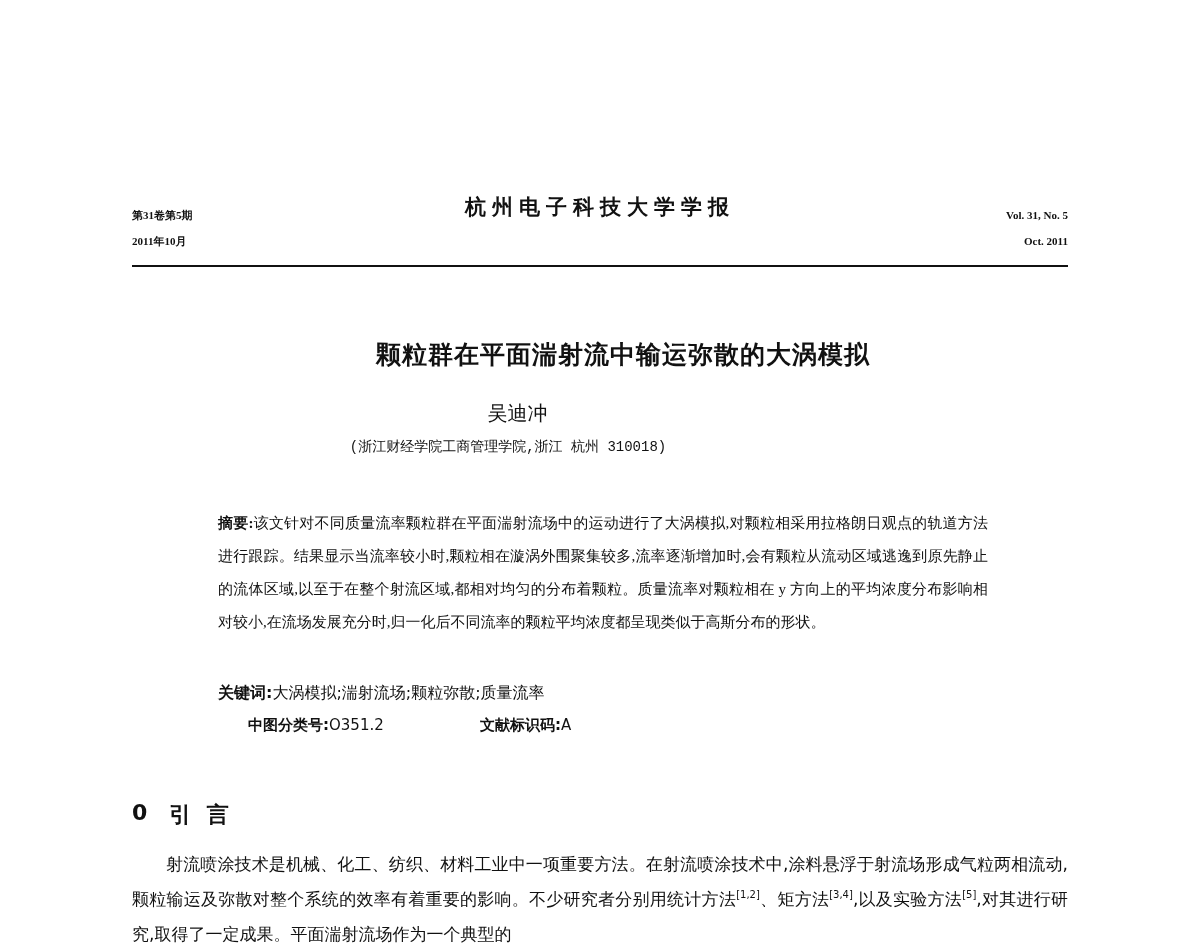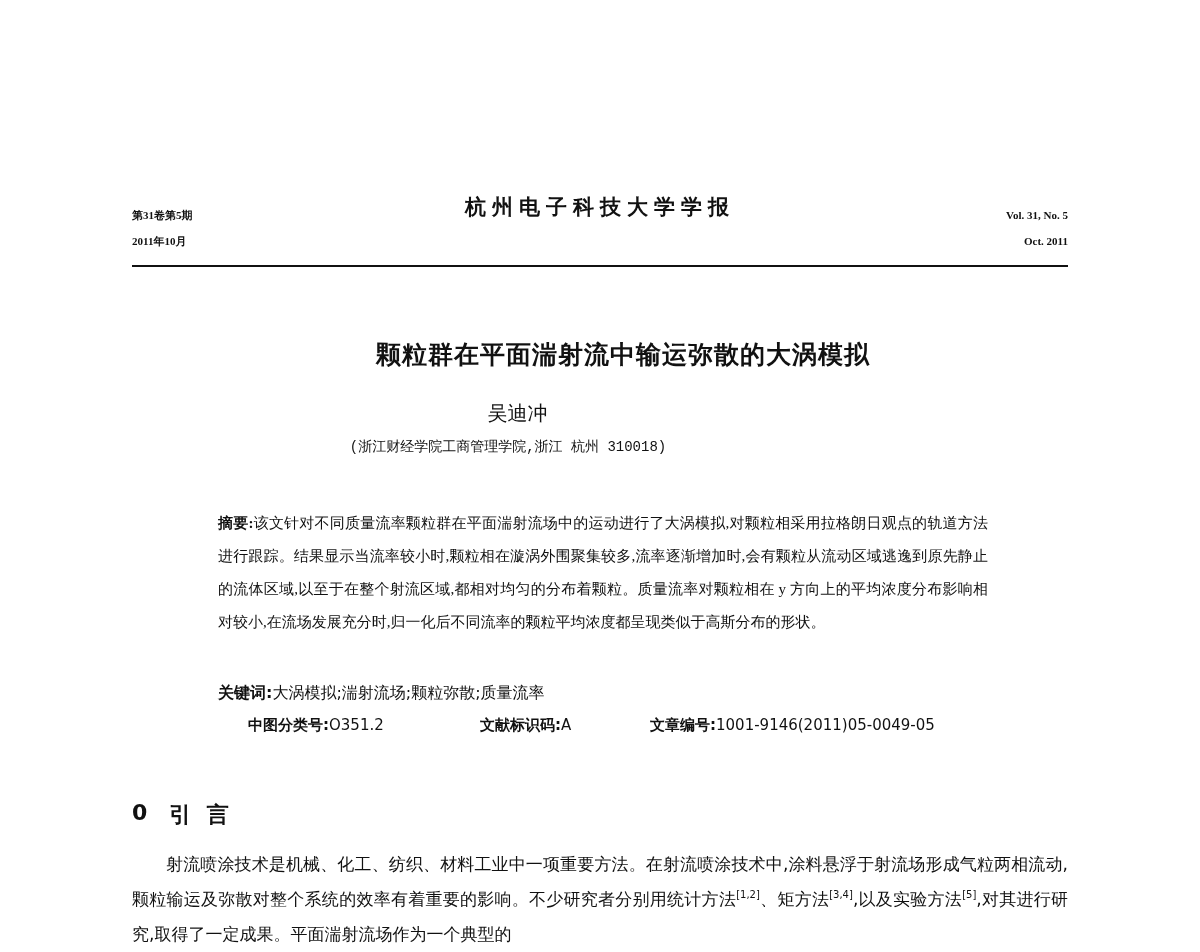--- a/index.html
+++ b/index.html
@@ -138,23 +138,20 @@
     <span class="label">关键词:</span><span>大涡模拟;湍射流场;颗粒弥散;质量流率</span>
   </div>
 
   <div class="abs meta-row">
     <div class="meta-clc">
       <span class="label">中图分类号:</span><span>O351.2</span>
     </div>
     <div class="meta-doc">
       <span class="label">文献标识码:</span><span>A</span>
     </div>
-    <div>
-      <span class="label">文章编号:</span><span>1001-9146(2011)05-0049-05</span>
-    </div>
   </div>
 
   <div class="abs section-heading">
     <span>0</span>
     <span style="white-space:pre;">引  言</span>
   </div>
 
   <div class="abs body-text">
     <p><span>射流喷涂技术是机械、化工、纺织、材料工业中一项重要方法。在射流喷涂技术中,涂料悬浮于射流场形成气粒两相流动,颗粒输运及弥散对整个系统的效率有着重要的影响。不少研究者分别用统计方法</span><sup>[1,2]</sup><span>、矩方法</span><sup>[3,4]</sup><span>,以及实验方法</span><sup>[5]</sup><span>,对其进行研究,取得了一定成果。平面湍射流场作为一个典型的</span></p>
   </div>

